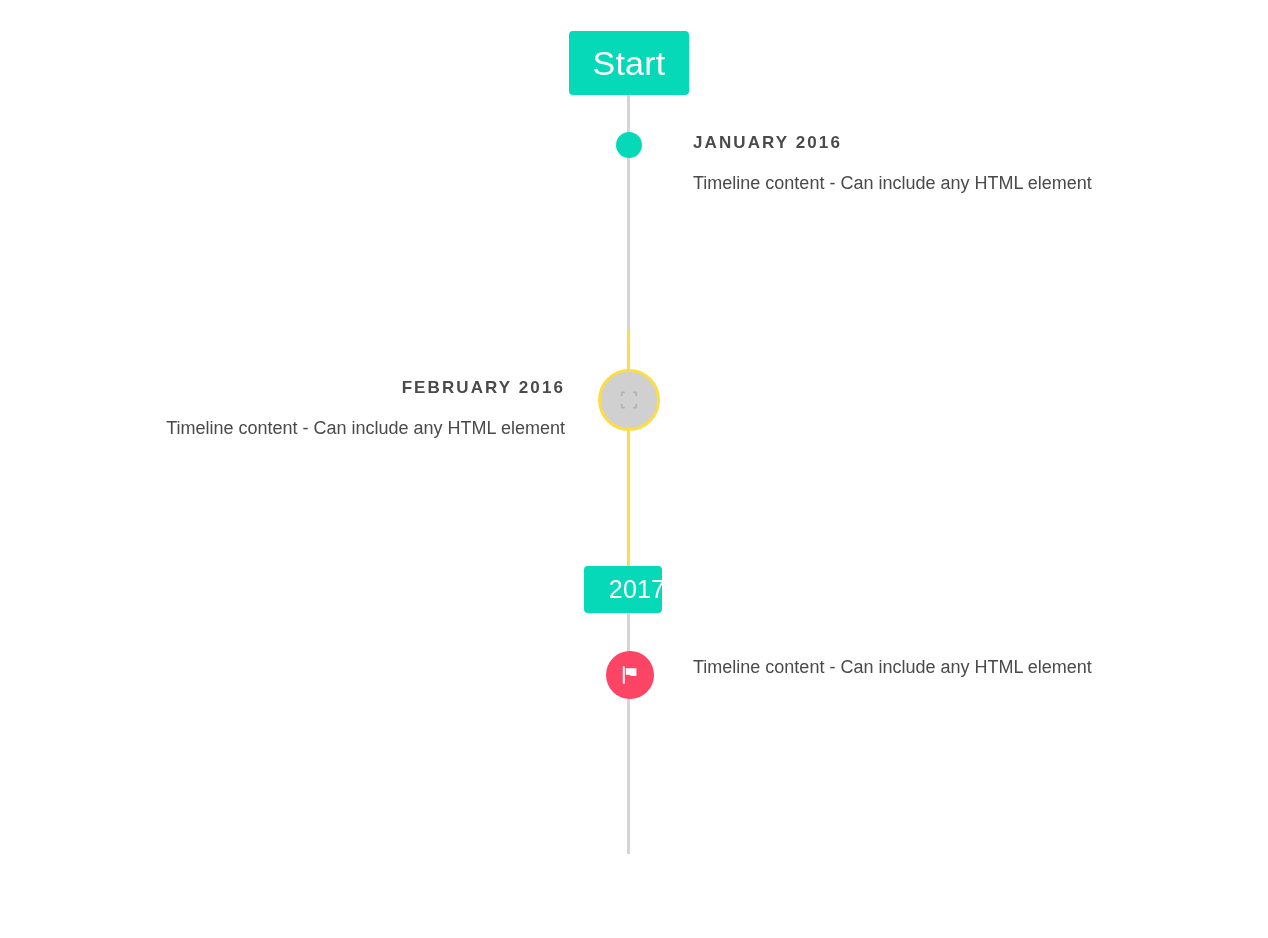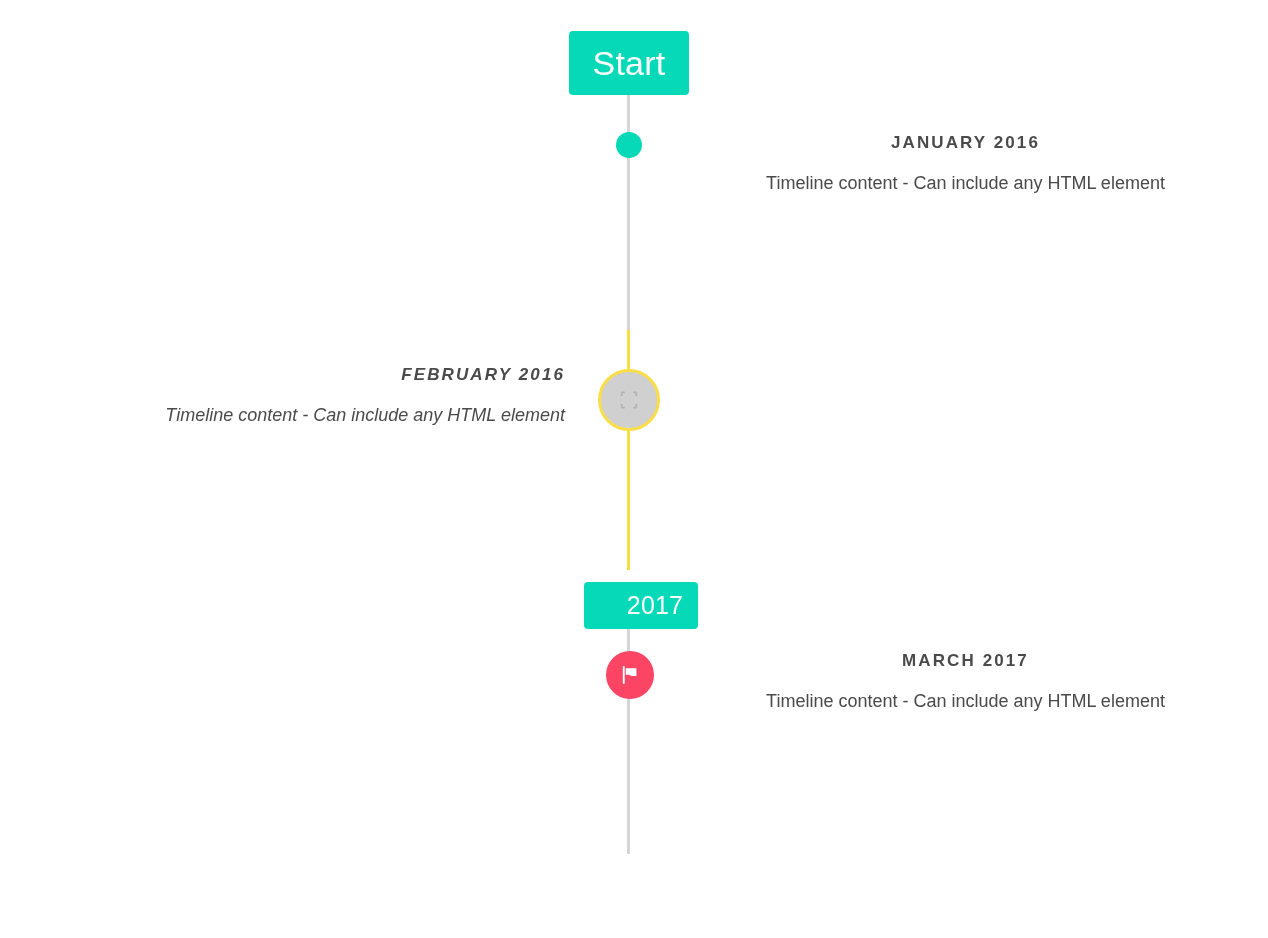--- a/index.html
+++ b/index.html
@@ -56,60 +56,60 @@
   }
   .badge-start {
     left: 569px;
     top: 31px;
     width: 120px;
     height: 64px;
     font-size: 34px;
   }
   .badge-mid {
     left: 584px;
-    top: 582px;
-    width: 114px;
+    top: 566px;
+    width: 78px;
     height: 47px;
     font-size: 25px;
     padding-left: 28px;
   }
   .badge-end {
     left: 577px;
     top: 849px;
     width: 104px;
     height: 62px;
     font-size: 33px;
   }
 
   
   .entry {
     position: absolute;
   }
-  .entry-right { left: 693px; width: 545px; text-align: center; }
+  .entry-right { left: 693px; width: 545px; text-align: left; }
   .entry-left  { left: 20px;  width: 545px; text-align: right; }
 
   .entry-heading {
     font-size: 17px;
     font-weight: bold;
     color: #4a4a4a;
     letter-spacing: 2.1px;
     text-transform: uppercase;
     margin: 0 0 14px 0;
     line-height: 1.2;
   }
   .entry-body {
     font-size: 18px;
     color: #4a4a4a;
     line-height: 1.78;
     margin: 0;
     font-weight: 400;
   }
 
   .entry-jan { top: 133px; }
-  .entry-feb { top: 365px; font-style: italic; }
+  .entry-feb { top: 378px; }
   .entry-mar { top: 651px; }
 
   
   .marker {
     position: absolute;
     border-radius: 50%;
     box-sizing: border-box;
     display: flex;
     align-items: center;
     justify-content: center;
@@ -181,18 +181,17 @@
 
   <div class="badge badge-mid">2017</div>
 
   <div class="marker marker-flag">
     <svg class="flag-glyph" viewBox="0 0 24 24">
       <path d="M5.2 3.2 v17.6" stroke="#ffffff" stroke-width="2.1" stroke-linecap="round" fill="none"></path>
       <path d="M7.4 4.6 h11.6 v8.6 h-5.4 l-2.6 -1.4 h-3.6 z" fill="#ffffff"></path>
     </svg>
   </div>
   <div class="entry entry-right entry-mar">
-    <p class="entry-heading">MARCH 2017</p>
     <p class="entry-body">Timeline content - Can include any HTML element</p>
   </div>
 
 
 </div>
 
 </body></html>

